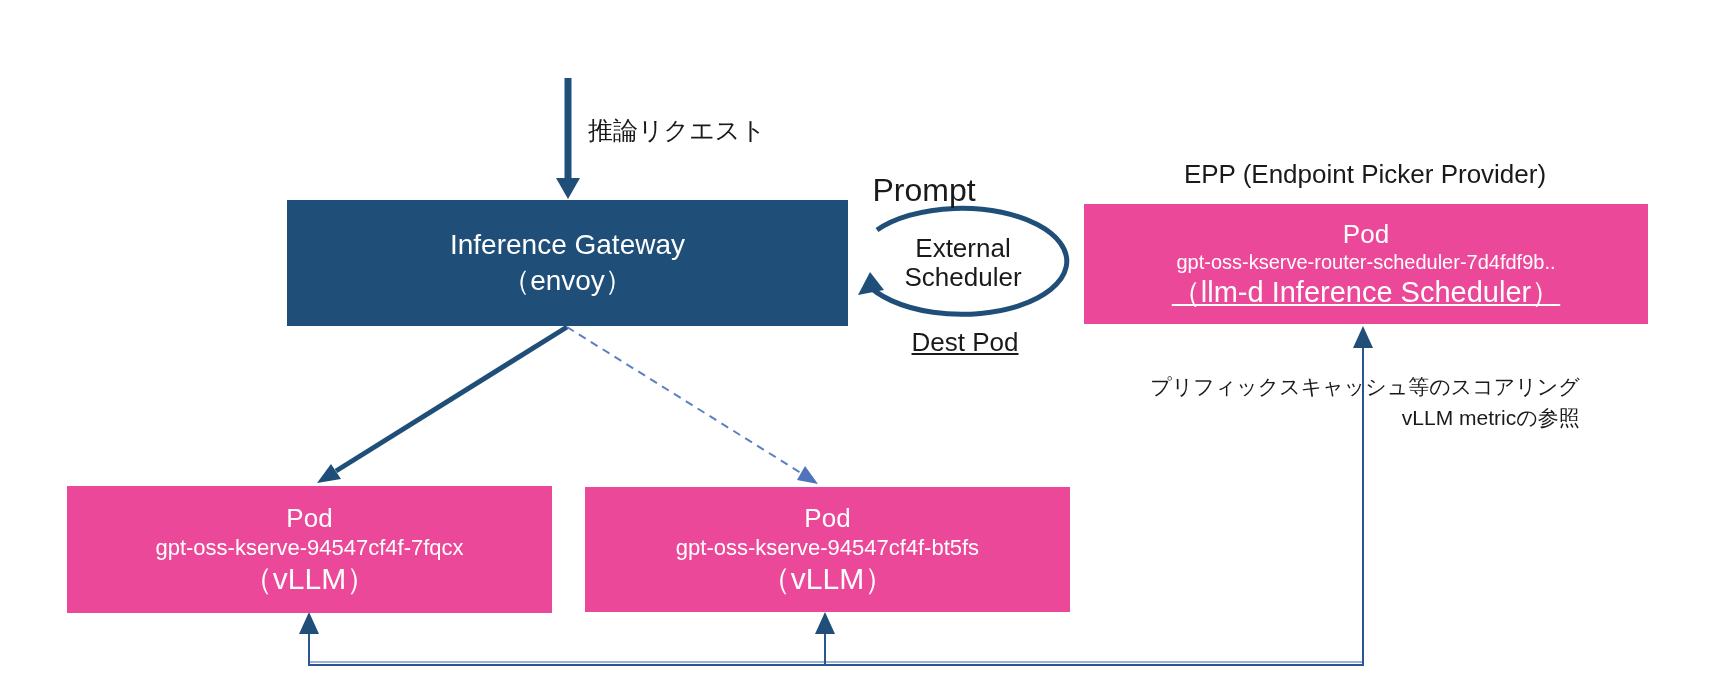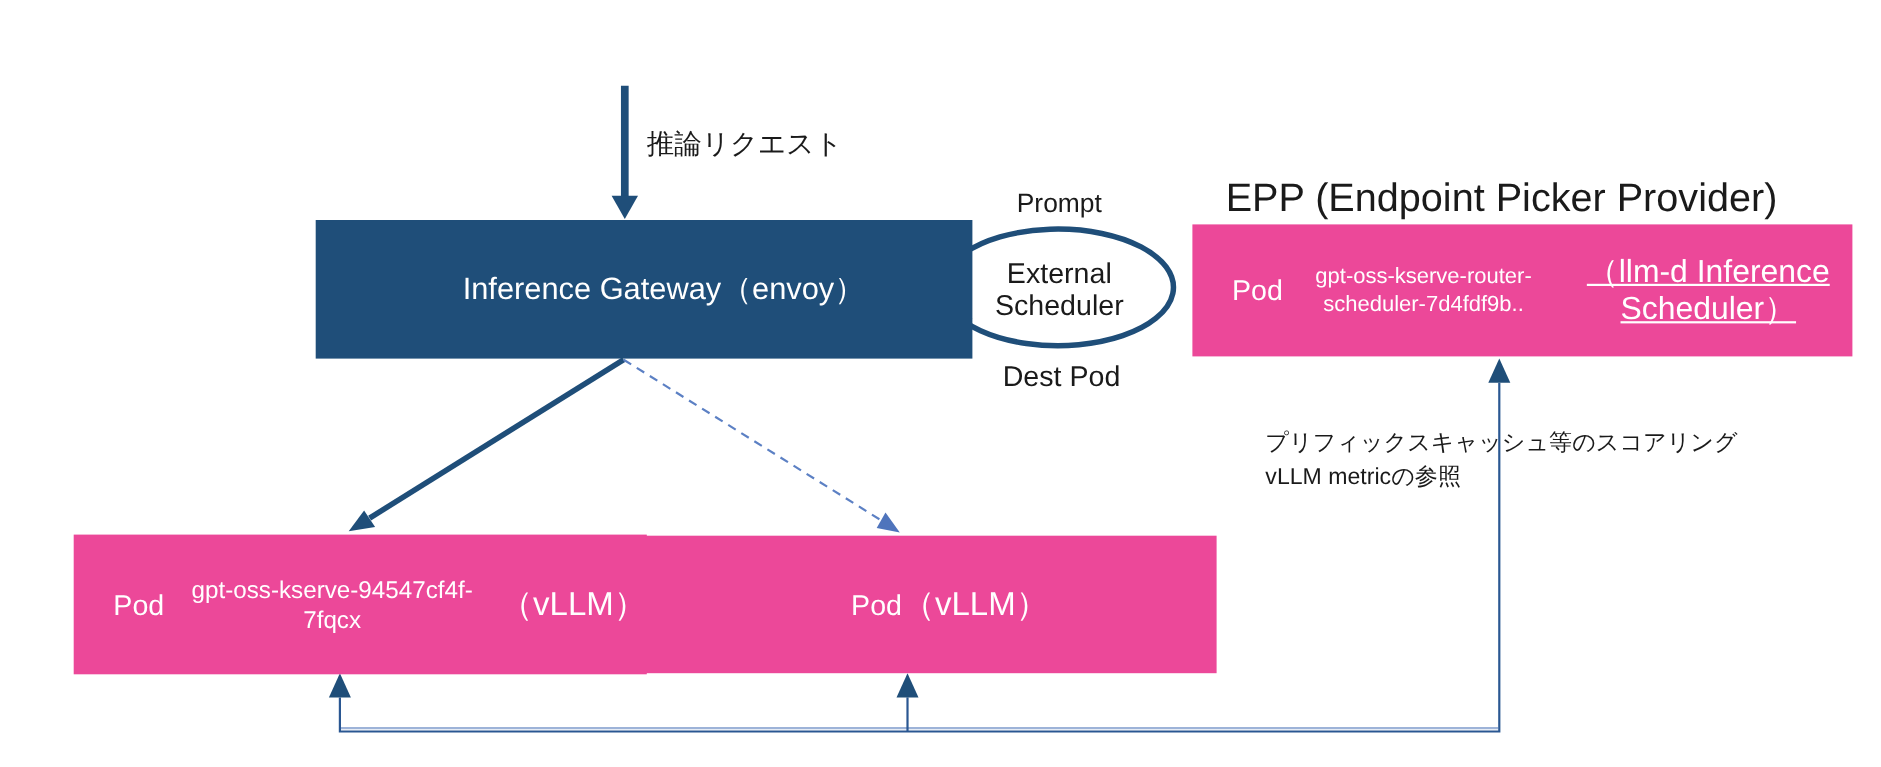--- a/index.html
+++ b/index.html
@@ -2,44 +2,44 @@
 <html><head>
 <meta charset="utf-8">
 <style>
   html,body{margin:0;padding:0;background:#ffffff;}
   .canvas{
     position:relative;width:1710px;height:697px;background:#ffffff;overflow:hidden;
     font-family:"Liberation Sans","DejaVu Sans",sans-serif;color:#1a1a1a;border-radius:14px;
   }
   .layer{position:absolute;left:0;top:0;width:1710px;height:697px;}
   .node{
-    position:absolute;display:flex;flex-direction:row;align-items:center;justify-content:center;
-    color:#ffffff;text-align:center;padding-left:36px;
+    position:absolute;display:flex;flex-direction:column;align-items:center;justify-content:center;
+    color:#ffffff;text-align:center;
   }
   .node.navy{background:#1F4E79;}
   .node.purple{background:#ec4899;}
   .gateway{left:287px;top:200px;width:561px;height:126px;}
   .gateway .t1{font-size:28px;line-height:36px;}
   .gateway .t2{font-size:28px;line-height:36px;}
   .epp-box{left:1084px;top:204px;width:564px;height:120px;}
   .epp-box .t1{font-size:26px;line-height:30px;}
   .epp-box .t2{font-size:20px;line-height:26px;}
   .epp-box .t3{font-size:29px;line-height:34px;text-decoration:underline;}
   .pod1{left:67px;top:486px;width:485px;height:127px;}
   .pod2{left:585px;top:487px;width:485px;height:125px;}
   .pod1 .t1,.pod2 .t1{font-size:26px;line-height:32px;}
   .pod1 .t2,.pod2 .t2{font-size:22px;line-height:27px;}
   .pod1 .t3,.pod2 .t3{font-size:30px;line-height:36px;}
   .label{position:absolute;white-space:nowrap;}
   .request-label{left:588px;top:114px;font-size:25px;}
-  .prompt-label{left:963px;top:172px;font-size:24px;transform:translateX(-50%);}
+  .prompt-label{left:924px;top:172px;font-size:32px;transform:translateX(-50%);}
   .extproc-label{left:963px;top:234px;font-size:26px;line-height:29px;text-align:center;transform:translateX(-50%);}
-  .destpod-label{left:965px;top:327px;font-size:26px;transform:translateX(-50%);}
-  .epp-title{left:1365px;top:159px;font-size:36px;transform:translateX(-50%);}
-  .annotation{left:1365px;top:387px;font-size:21px;line-height:31px;text-align:left;transform:translateX(-50%);}
+  .destpod-label{left:965px;top:327px;font-size:26px;transform:translateX(-50%);text-decoration:underline;}
+  .epp-title{left:1365px;top:159px;font-size:26px;transform:translateX(-50%);}
+  .annotation{left:1365px;top:371px;font-size:21px;line-height:31px;text-align:right;transform:translateX(-50%);}
 </style>
 </head>
 <body>
 
 <div class="canvas">
 
   <svg class="layer" width="1710" height="697" viewBox="0 0 1710 697" xmlns="http://www.w3.org/2000/svg">
 
     <path d="M 568 78 L 568 181" stroke="#1F4E79" stroke-width="7" fill="none"></path>
     <polygon points="568,199 556,178 580,178" fill="#1F4E79"></polygon>
@@ -91,16 +91,17 @@
   </div>
 
   <div class="node purple pod1">
     <span class="t1">Pod</span>
     <span class="t2">gpt-oss-kserve-94547cf4f-7fqcx</span>
     <span class="t3">（vLLM）</span>
   </div>
 
   <div class="node purple pod2">
     <span class="t1">Pod</span>
+    <span class="t2">gpt-oss-kserve-94547cf4f-bt5fs</span>
     <span class="t3">（vLLM）</span>
   </div>
 
 </div>
 
 </body></html>

